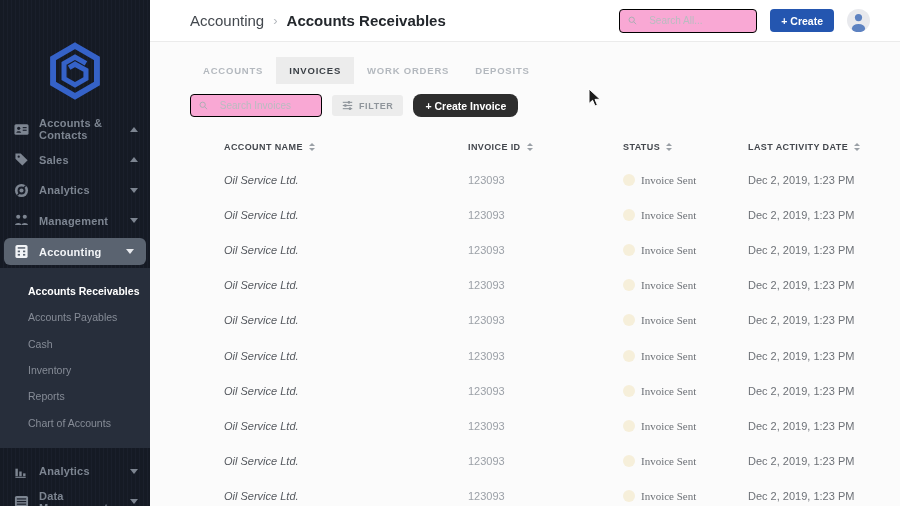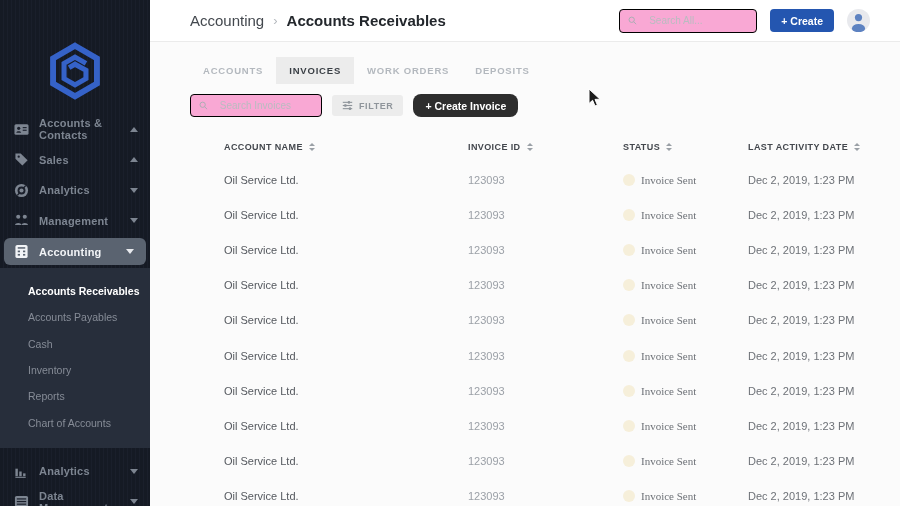--- a/index.html
+++ b/index.html
@@ -67,21 +67,21 @@
   .thead,.trow{display:grid;grid-template-columns:244px 155px 125px 1fr;
     padding-left:74px;align-items:center;}
   .thead{height:30px;}
   .th{font-size:9px;font-weight:bold;color:#43474d;letter-spacing:.4px;display:flex;
     align-items:center;gap:6px;cursor:pointer;}
   .sort{display:flex;flex-direction:column;gap:2px;}
   .sort i{display:block;width:0;height:0;border-left:3px solid transparent;border-right:3px solid transparent;}
   .sort .u{border-bottom:3.5px solid #9aa0a6;}
   .sort .d{border-top:3.5px solid #9aa0a6;}
   .trow{height:35.2px;font-size:11px;cursor:pointer;}
-  .td.account{color:#55595f;}
+  .td.account{color:#55595f;font-style:italic;}
   .td.id{color:#9ba0a7;}
   .td.status{color:#6d7177;display:flex;gap:6px;font-family:Liberation Serif, serif;}
   .td.date{color:#6d7177;}
   .dot{width:12px;height:12px;border-radius:50%;background:#f6efda;flex:0 0 12px;}
 
   .cursor{position:absolute;left:588px;top:88px;z-index:50;pointer-events:none;}
 </style>
 </head>
 <body>
 

